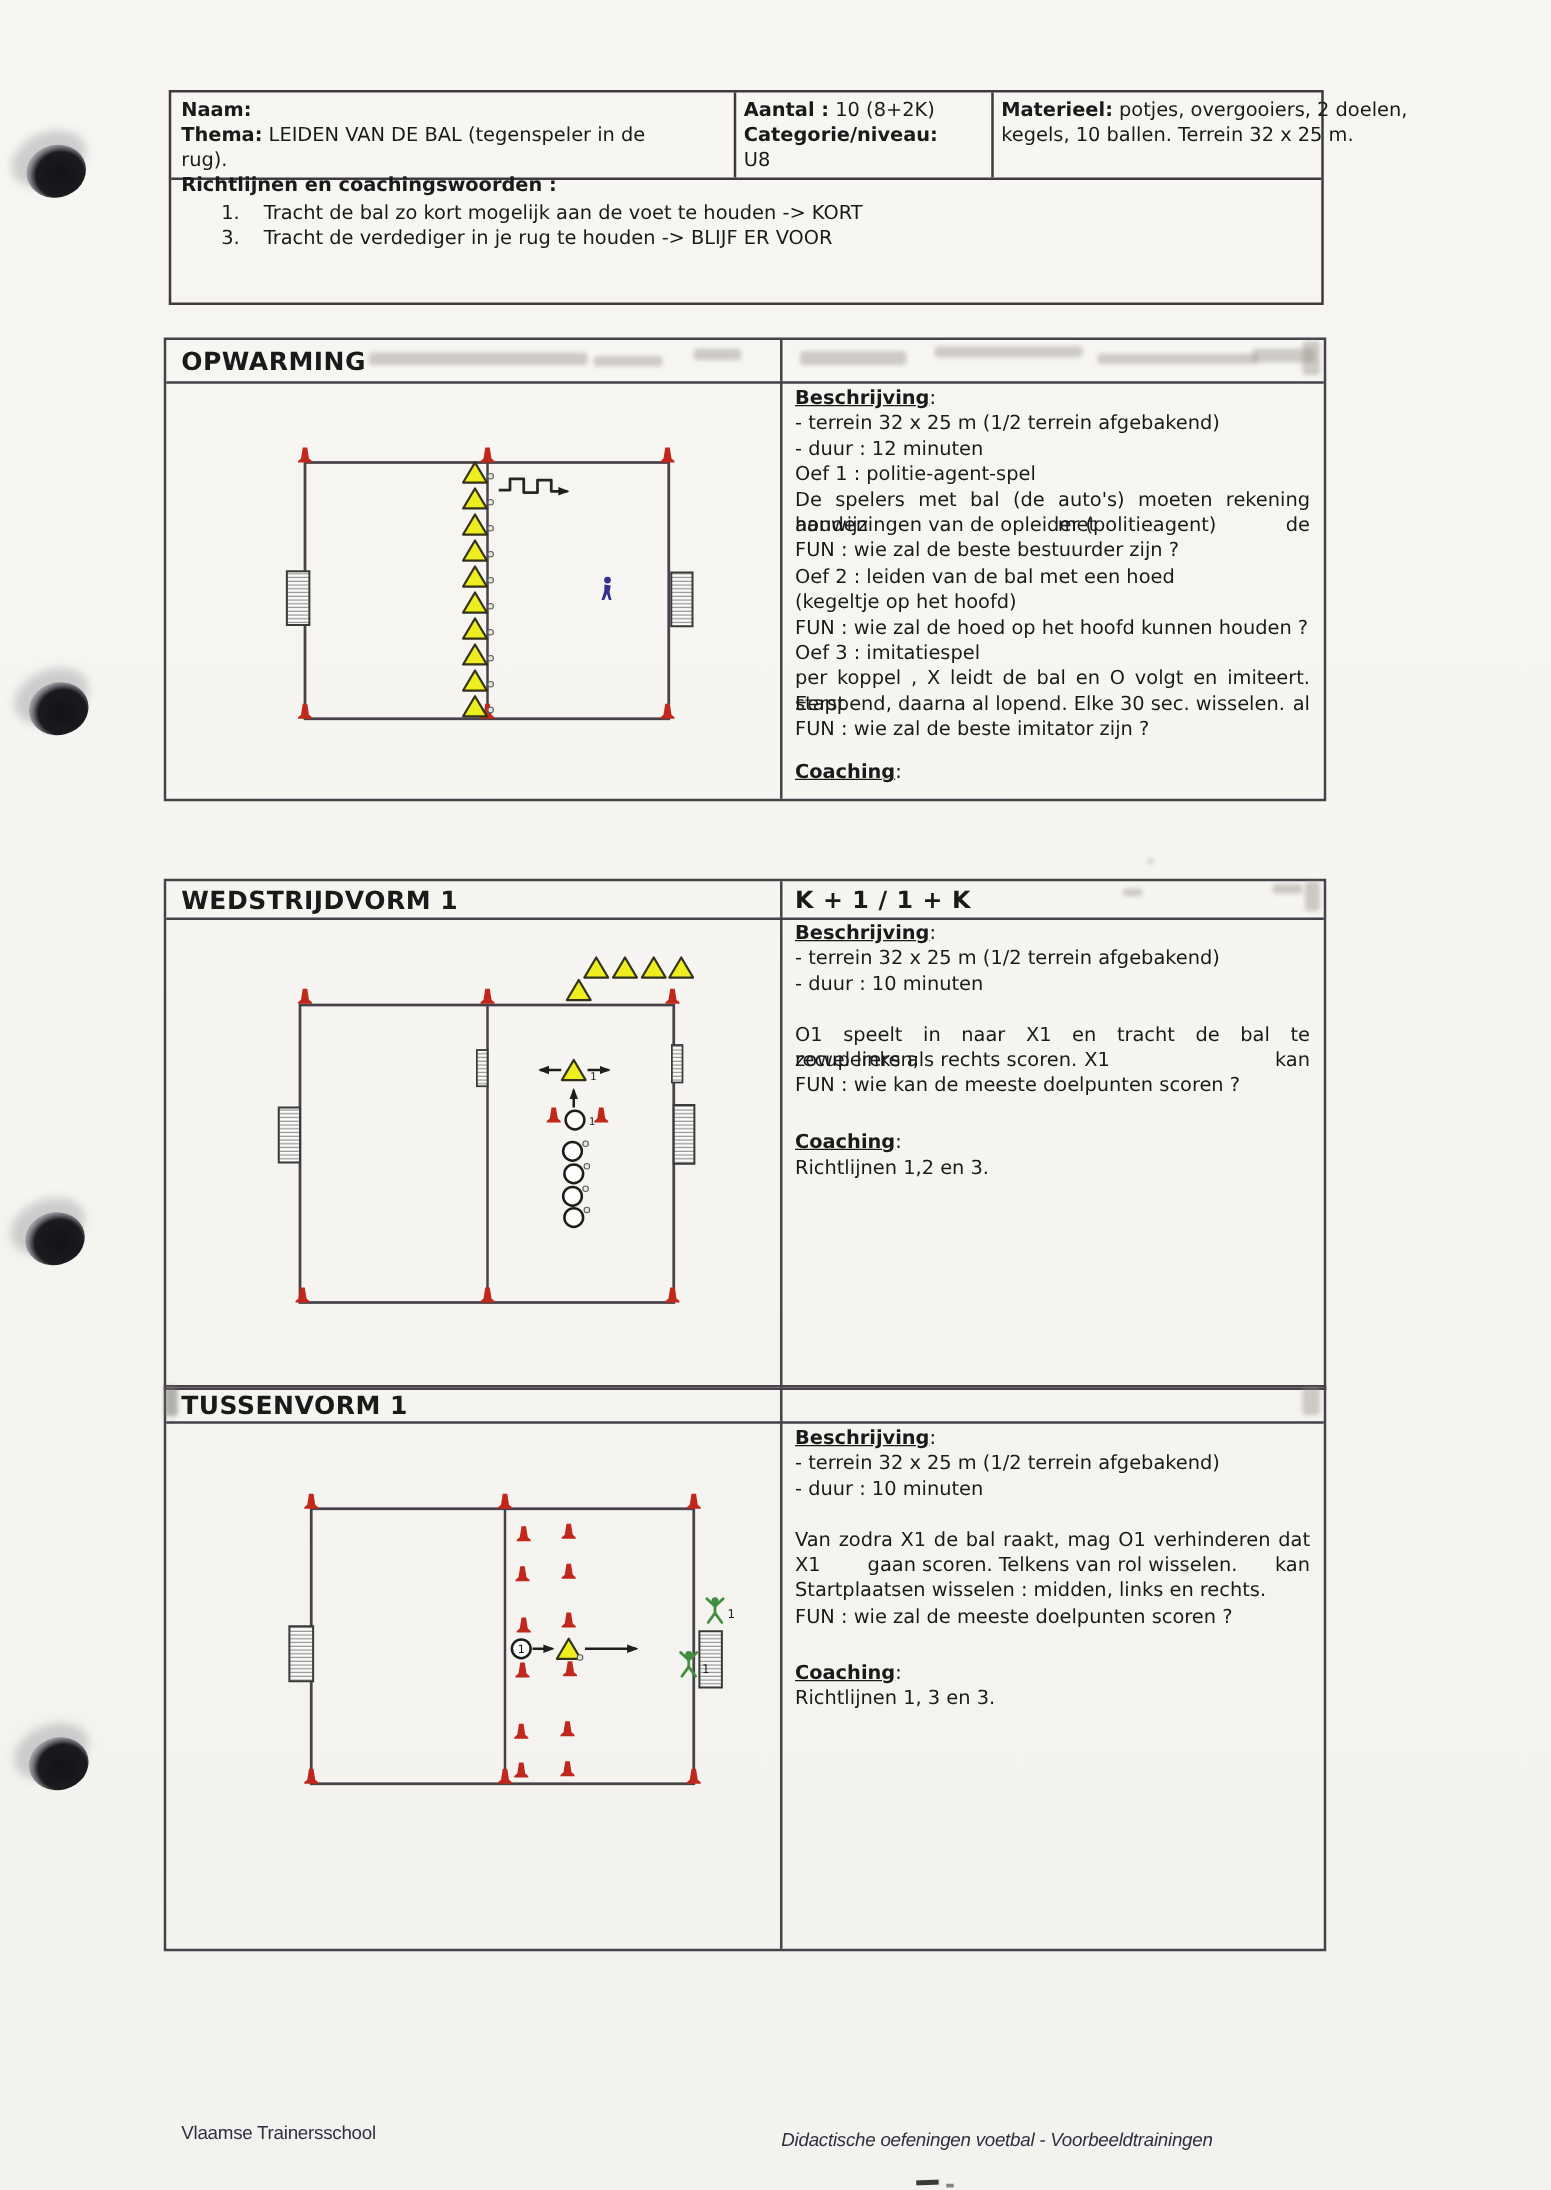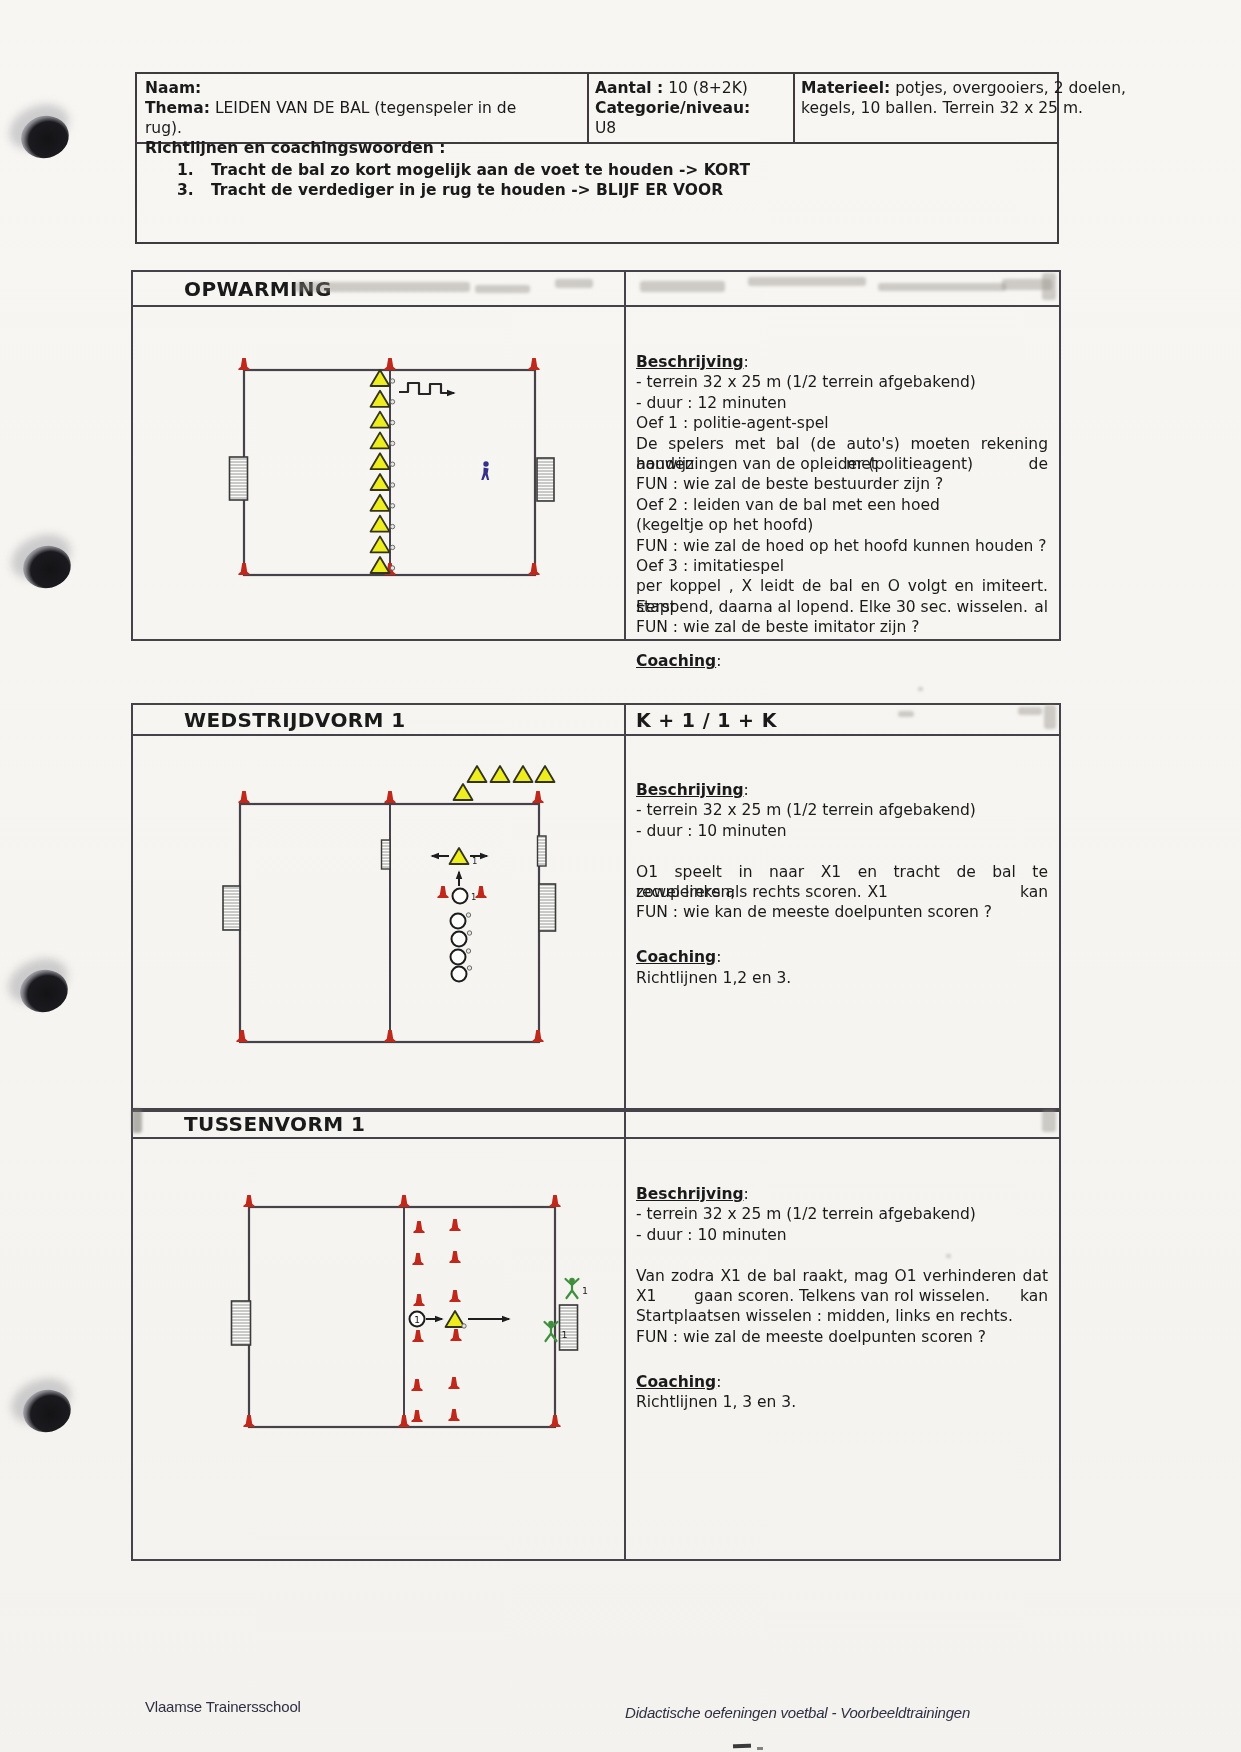--- a/index.html
+++ b/index.html
@@ -5,29 +5,29 @@
   html,body{margin:0;padding:0;}
   body{width:1241px;height:1752px;background:#f6f5f1;font-family:"DejaVu Sans",sans-serif;color:#1a1a1a;position:relative;overflow:hidden;}
   #page{position:absolute;inset:0;background:linear-gradient(180deg,#f7f6f3 0%,#f5f4f0 60%,#f3f2ee 100%);}
   .b{font-weight:bold;}
   .bu{font-weight:bold;text-decoration:underline;}
   
   .tbl{position:absolute;left:135px;top:72px;width:920px;height:168px;border:2px solid #3e3a3e;}
   .tbl .vline{position:absolute;top:0;height:68px;border-left:2px solid #3e3a3e;}
   .tbl .hline{position:absolute;left:0;right:0;top:68px;border-top:2px solid #3e3a3e;}
   .tline{position:absolute;font-size:15.5px;line-height:20px;white-space:nowrap;}
-  .ritem{position:relative;height:20px;font-size:15.5px;line-height:20px;padding-left:40px;white-space:nowrap;font-weight:bold;}
+  .ritem{position:relative;height:20px;font-size:15.5px;line-height:20px;padding-left:40px;white-space:nowrap;}
   .rnum{display:inline-block;width:34px;}
   
   .secbox{position:absolute;left:131px;width:926px;border:2px solid #46424a;background:transparent;}
   .band{position:absolute;left:0;right:0;top:0;border-bottom:2px solid #46424a;}
-  .sectitle{position:absolute;left:12px;font-size:20px;font-weight:bold;letter-spacing:.4px;white-space:nowrap;margin-left:39px;}
+  .sectitle{position:absolute;left:12px;font-size:20px;font-weight:bold;letter-spacing:.4px;white-space:nowrap;}
   .subtitle{position:absolute;left:503px;font-size:19px;font-weight:bold;letter-spacing:.5px;white-space:nowrap;}
   .divider{position:absolute;left:491px;top:0;bottom:0;border-left:2px solid #46424a;}
-  .cellflow{position:absolute;left:503px;width:412px;margin-top:44px;}
+  .cellflow{position:absolute;left:503px;width:412px;}
   .hln{height:20.4px;line-height:20.4px;font-size:15.5px;white-space:nowrap;}
   .ln{min-height:20.4px;height:20.4px;line-height:20.4px;font-size:15.5px;white-space:nowrap;}
   .ln.j{white-space:normal;text-align:justify;text-align-last:justify;}
   .ln.c{text-align:center;}
   .coach{margin-top:4px;}
   .coach14{margin-top:14px;}
   .dsvg{position:absolute;left:0;}
   
   .smudge{position:absolute;background:rgba(148,144,136,.42);filter:blur(1.5px);border-radius:3px;pointer-events:none;}
   .punch{position:absolute;width:48px;height:42px;border-radius:50%;

